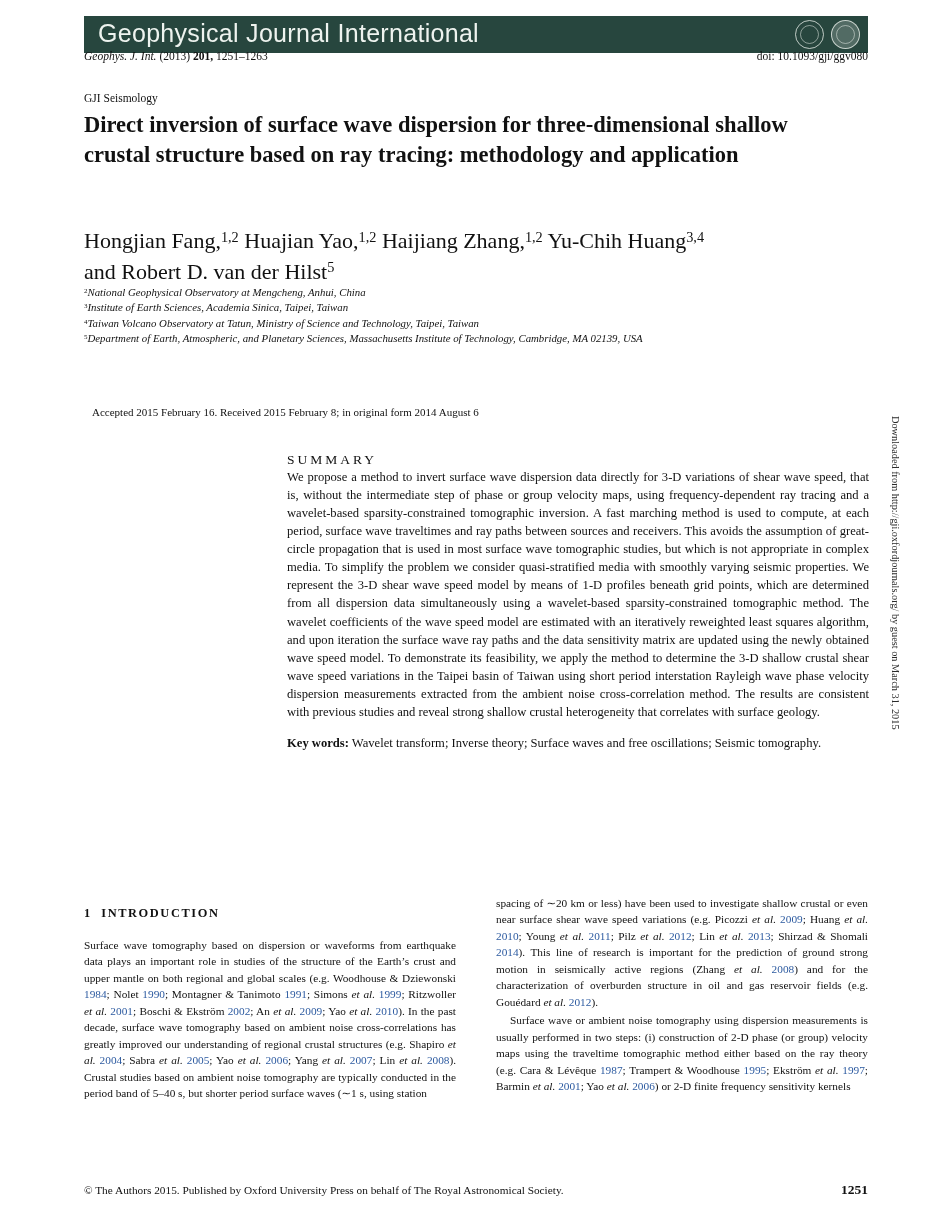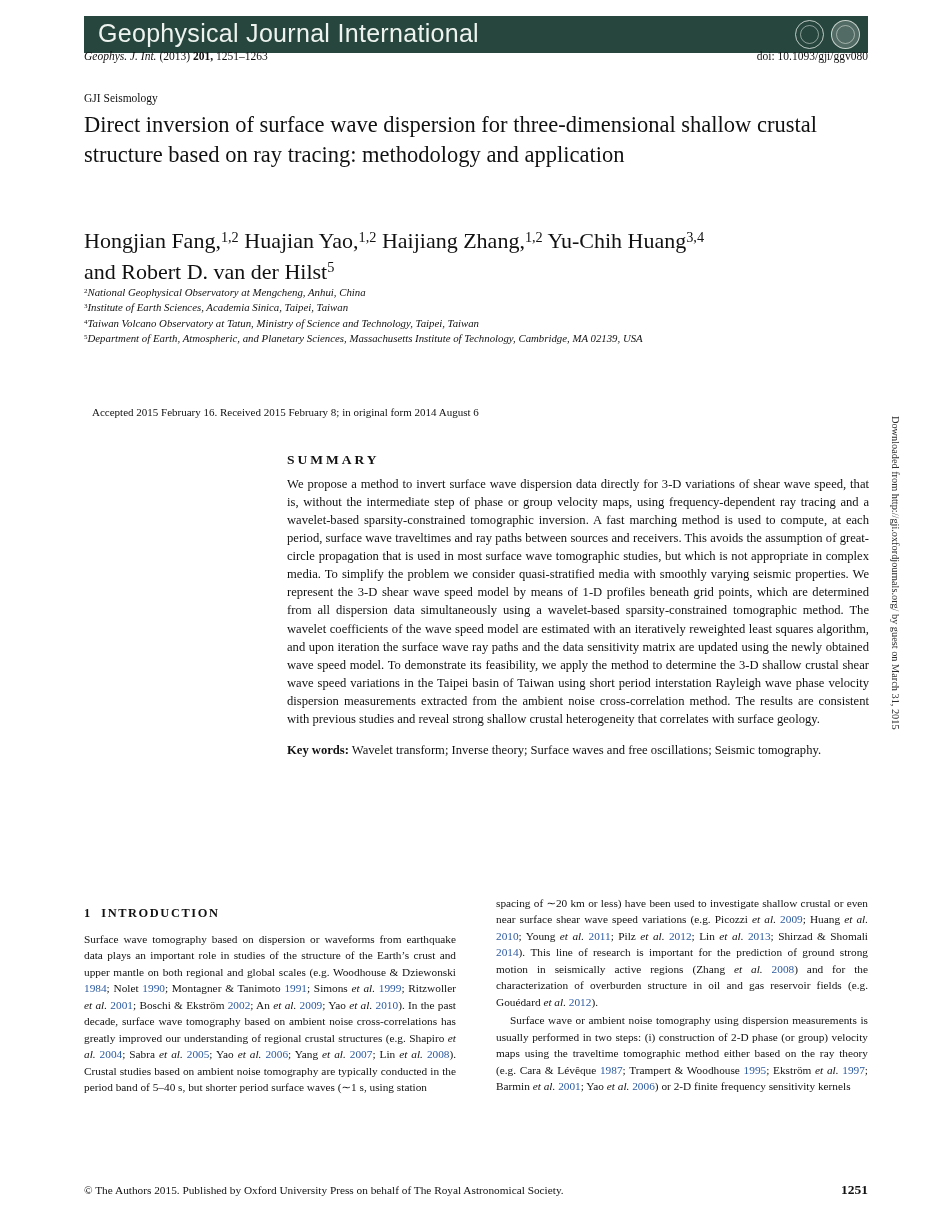--- a/index.html
+++ b/index.html
@@ -28,45 +28,45 @@
 
   
   .cite-row {
     position:absolute; left:84px; top:50px; width:784px;
     display:flex; justify-content:space-between; font-size:11.5px;
   }
   .section-label { position:absolute; left:84px; top:72px; font-size:11.5px;margin-top:20px; }
 
   .title {
     position:absolute; left:84px; top:110px; width:752px;
-    font-size:22.5px; font-weight:400; line-height:1.33;
+    font-size:22.5px; font-weight:700; line-height:1.33;
   }
   .authors {
     position:absolute; left:84px; top:226px; width:784px;
     font-size:22px; line-height:1.4;
   }
   .affiliations {
     position:absolute; left:84px; top:285px; width:784px;
     font-size:10.8px; line-height:1.42;
   }
   .accepted { position:absolute; left:92px; top:406px; font-size:11px; }
 
   
   .summary { position:absolute; left:287px; top:452px; width:582px; }
-  .summary h2 { font-size:13.5px; font-weight:700; letter-spacing:3px; margin-bottom:7px; }
+  .summary h2 { font-size:13.5px; font-weight:400; letter-spacing:3px; }
   .summary p { font-size:12.6px; line-height:1.435; text-align:justify; }
   .summary .keywords { margin-top:13px; }
 
   
   .columns {
     position:absolute; left:84px; top:893px; width:784px; height:285px;
     display:flex; gap:40px; overflow:hidden;
   }
   .col { flex:1; min-width:0; }
-  .sec-head { font-size:12.4px; font-weight:700; margin:13px 0 10px 0; }
+  .sec-head { font-size:12.4px; font-weight:700; margin:13px 0 16px 0; }
   .sec-num { margin-right:11px; }
   .sec-text { letter-spacing:1.6px; }
   .body-par { font-size:11.3px; line-height:1.46; text-align:justify; margin-top:5px; }
   .col-right .body-par { margin-top:3px; }
   .col-right .body-par.first { margin-top:2px; }
   .body-par.indent { text-indent:14px; margin-top:2px; }
 
   
   .footer {
     position:absolute; left:84px; top:1182px; width:784px;

